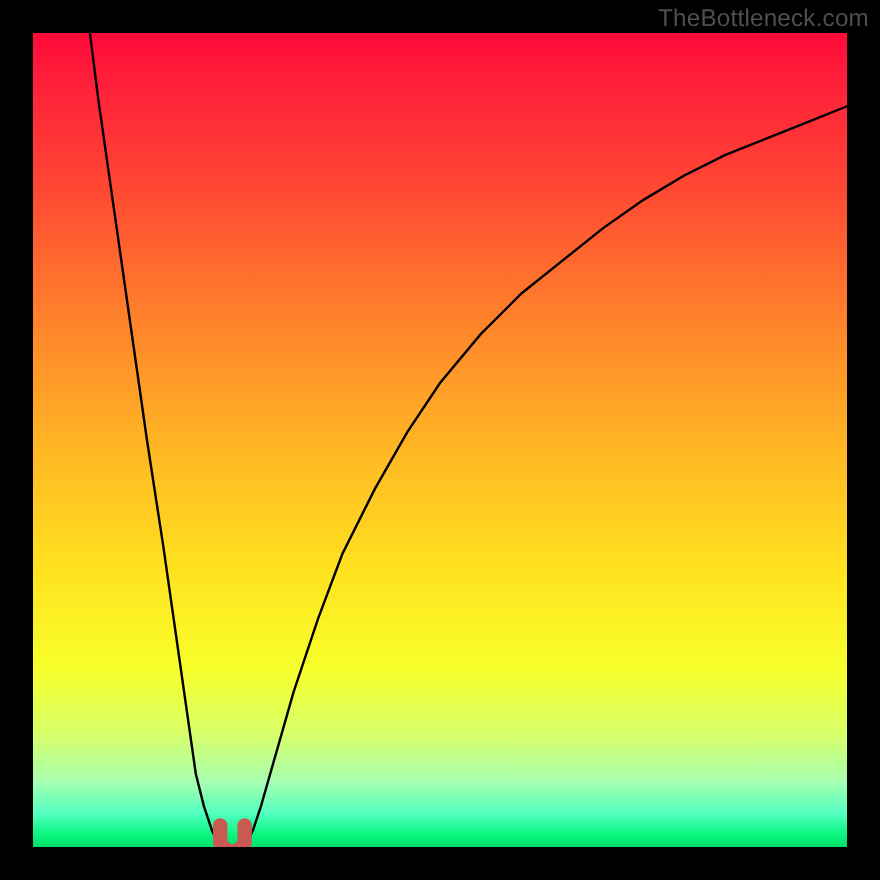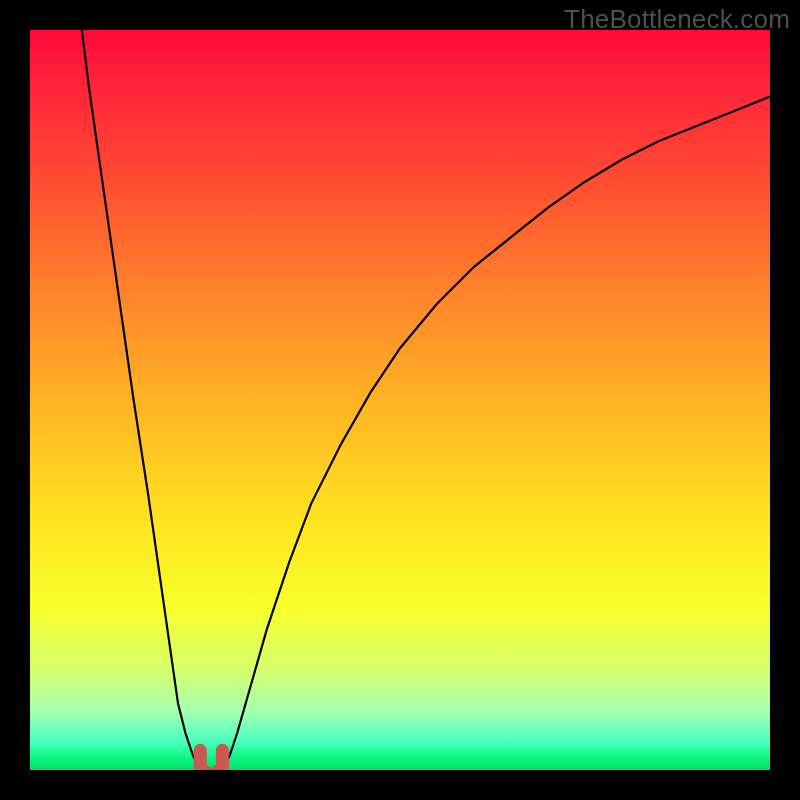--- a/index.html
+++ b/index.html
@@ -53,21 +53,21 @@
     left: 0;
     top: 0;
     width: 740px;
     height: 740px;
   }
   .watermark {
     position: absolute;
     top: 4px;
     right: 10px;
     color: #4f4f4f;
-    font-size: 26px;
+    font-size: 22px;
     letter-spacing: 0.2px;
     font-weight: 400;
   }
 </style>
 </head>
 <body>
 
 <div class="frame">
 
   <div class="plot">

